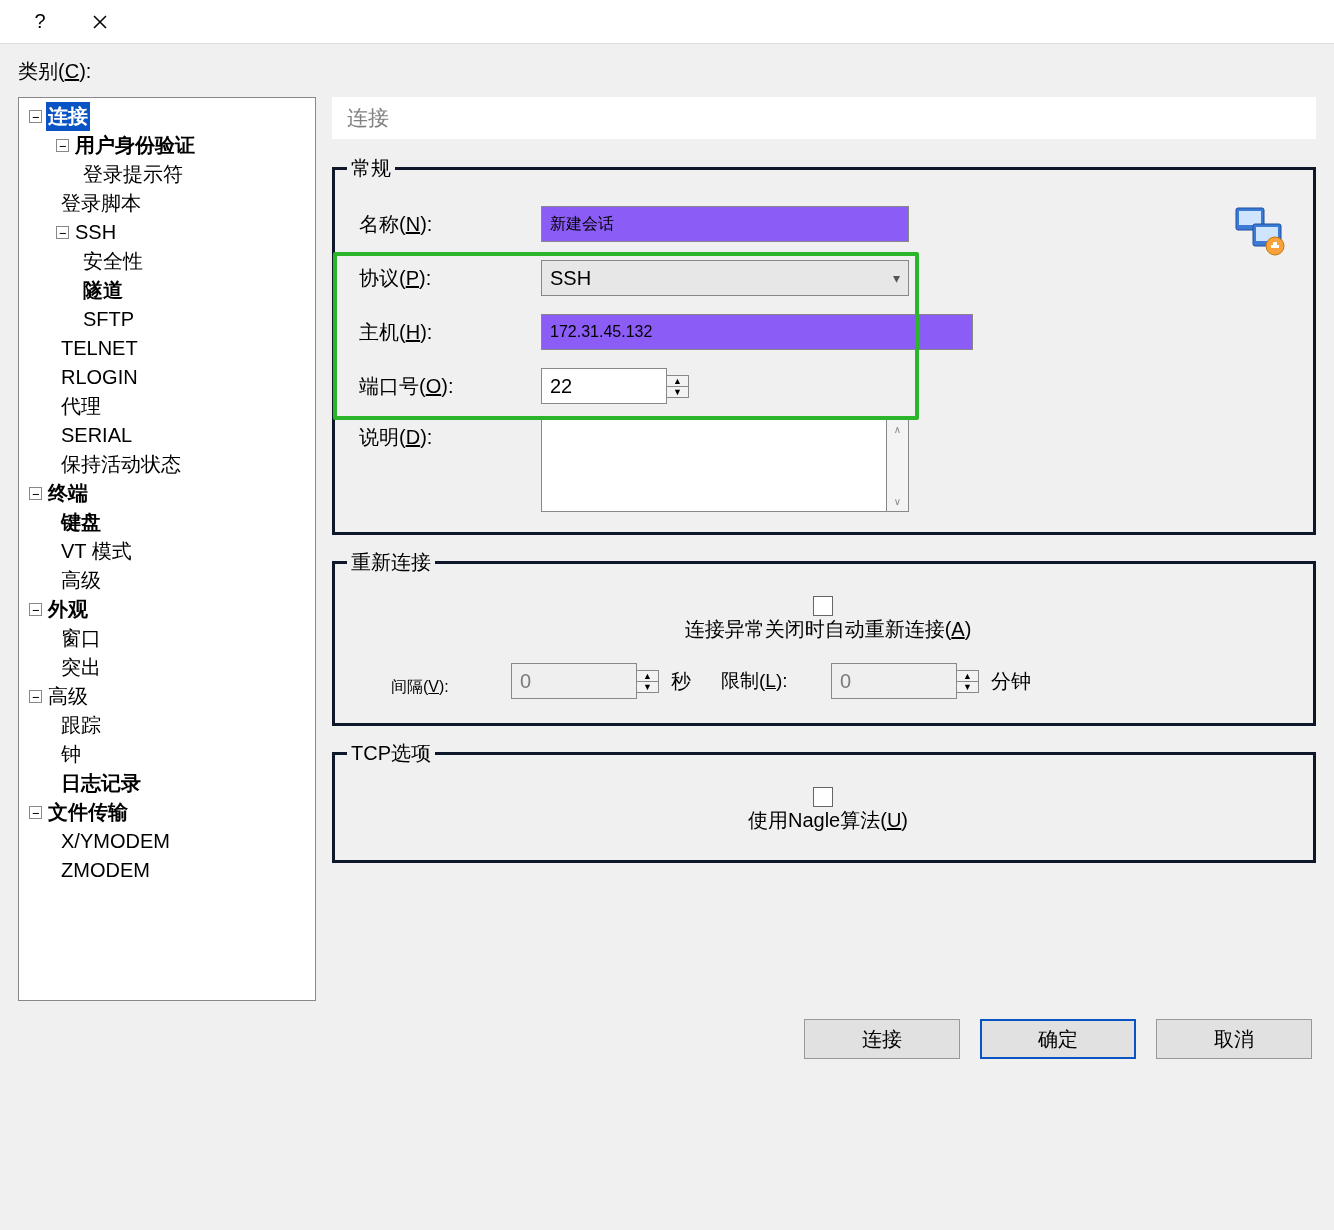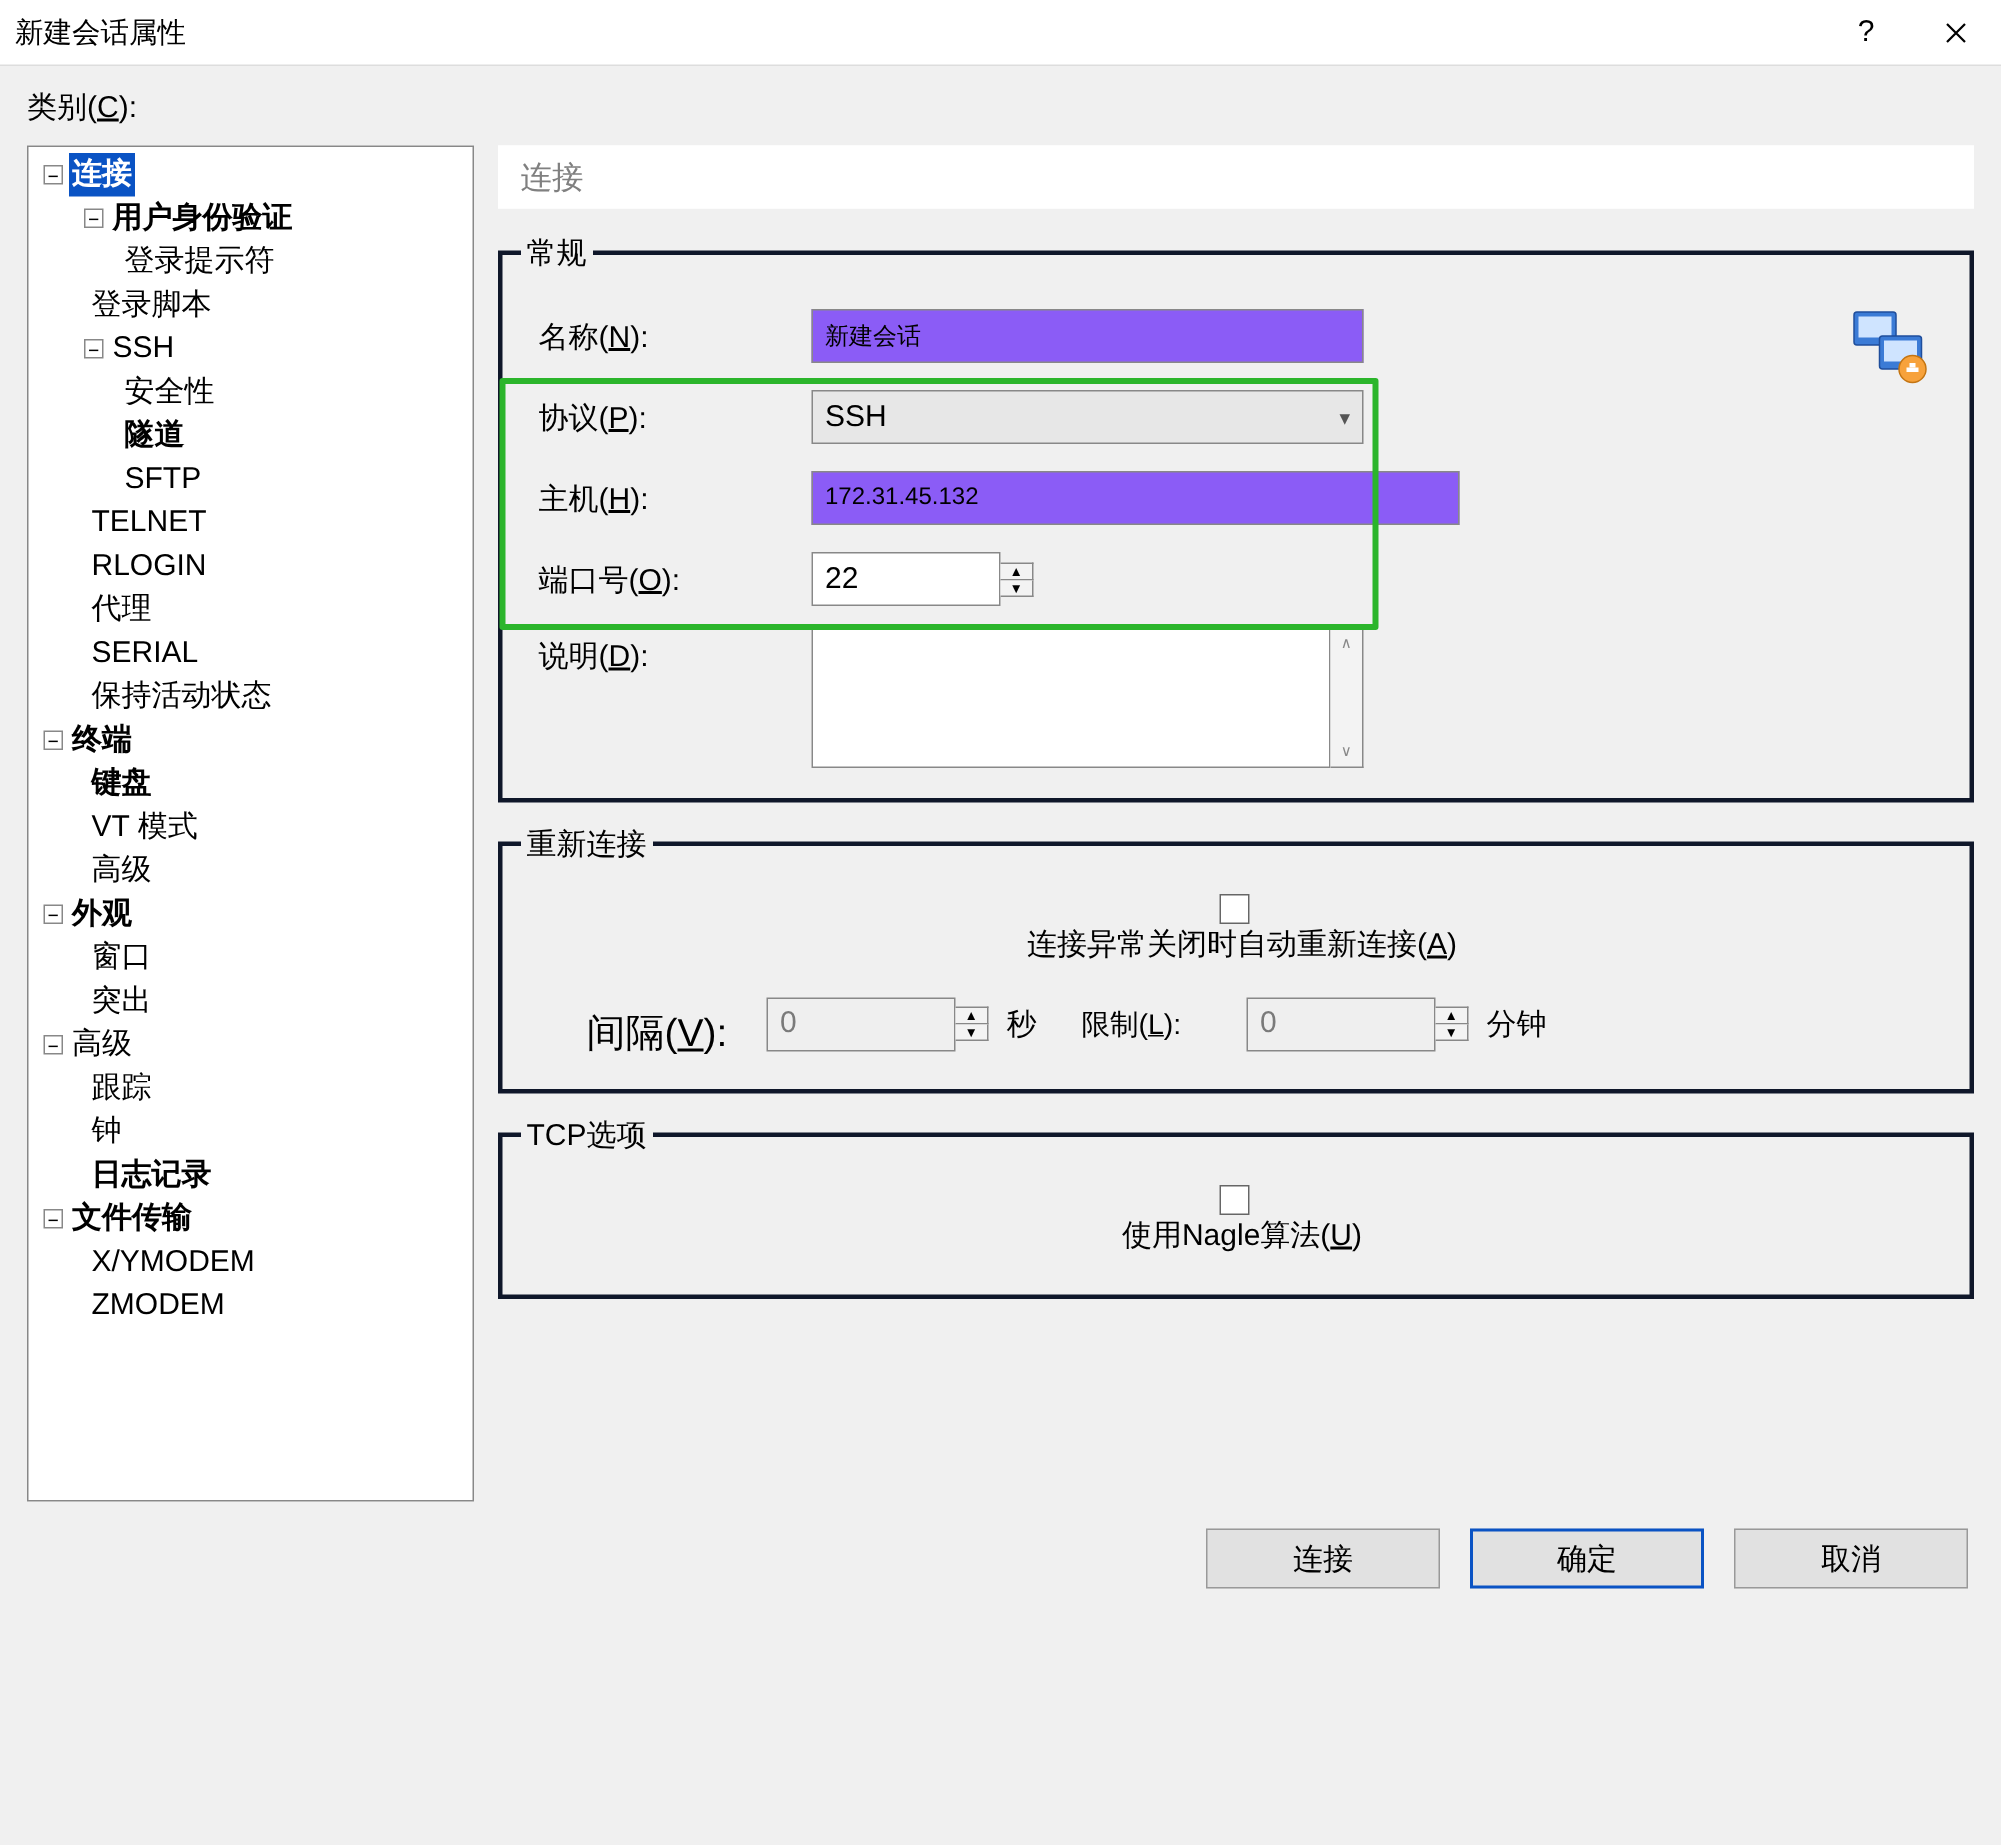--- a/index.html
+++ b/index.html
@@ -104,21 +104,21 @@
     margin: 10px 0 0 0;
     min-height: 44px;
   }
   .row .lbl {
     width: 190px;
     font-size: 20px;
     padding-left: 8px;
   }
   .row .lbl-indent {
     width: 160px;
-    font-size: 26px;
+    font-size: 16px;
     padding-left: 40px;
     margin-top: 12px;
   }
 
   input.text {
     height: 36px;
     border: 1px solid #888;
     background: #8b5cf6;
     font-size: 16px;
     padding: 2px 8px;
@@ -201,21 +201,20 @@
     border: 1px solid #999;
     cursor: pointer;
   }
   .footer button.primary { border: 2px solid #0a53c4; }
 
 </style>
 </head>
 <body>
 
 <div class="titlebar">
-  <div class="title">新建会话属性</div>
   <div class="btn">?</div>
   <div class="btn close">
     <svg width="16" height="16" viewBox="0 0 16 16">
         <path d="M2 2 L14 14 M14 2 L2 14" stroke="#000" stroke-width="1.5"></path>
       </svg>
   </div>
 </div>
 
 <div class="dialog-body">
   <div class="cat-label">

